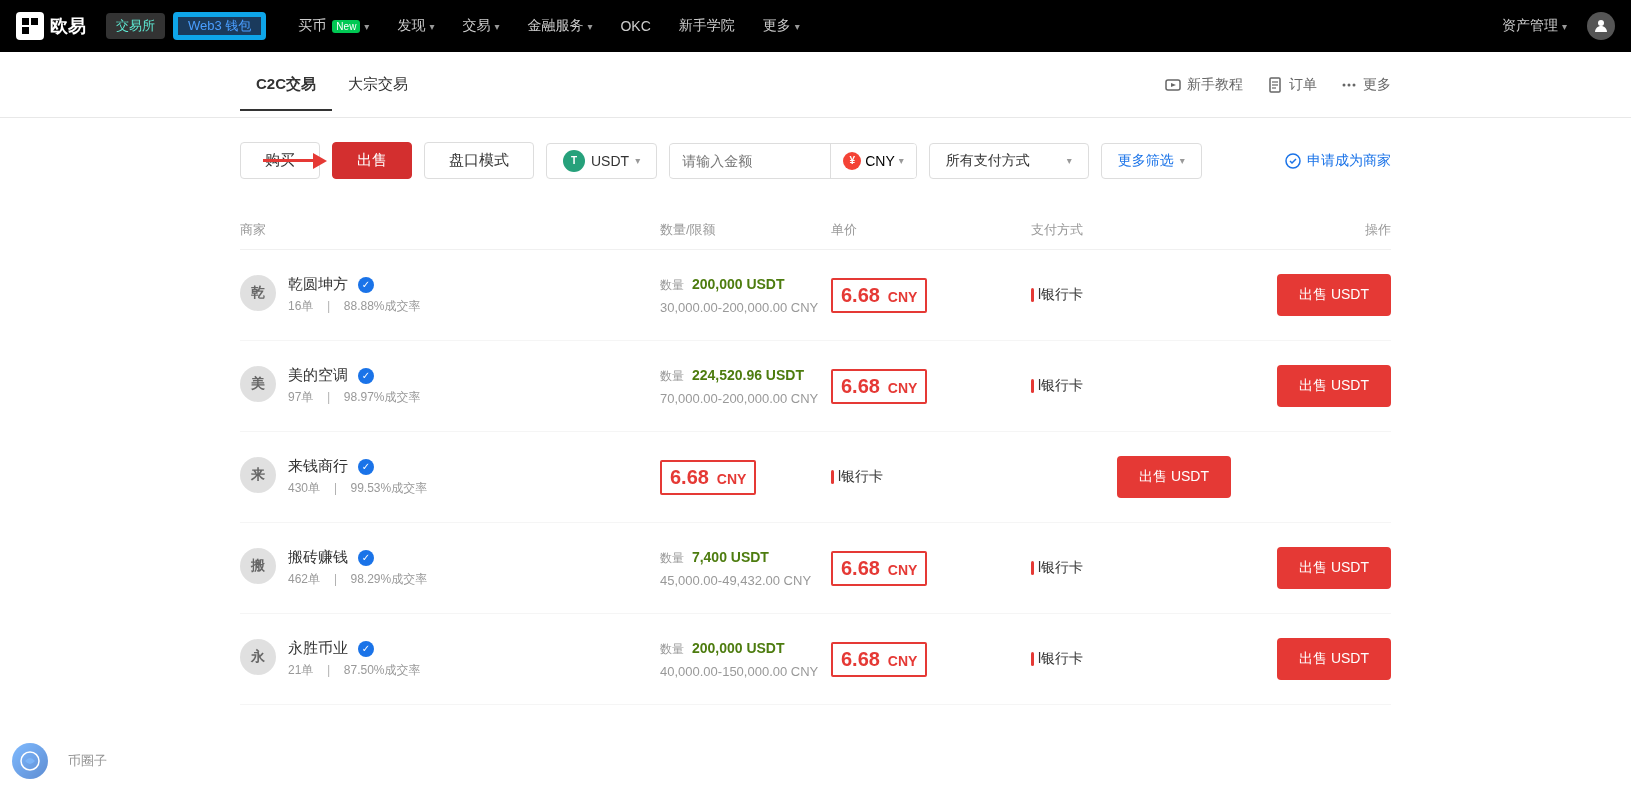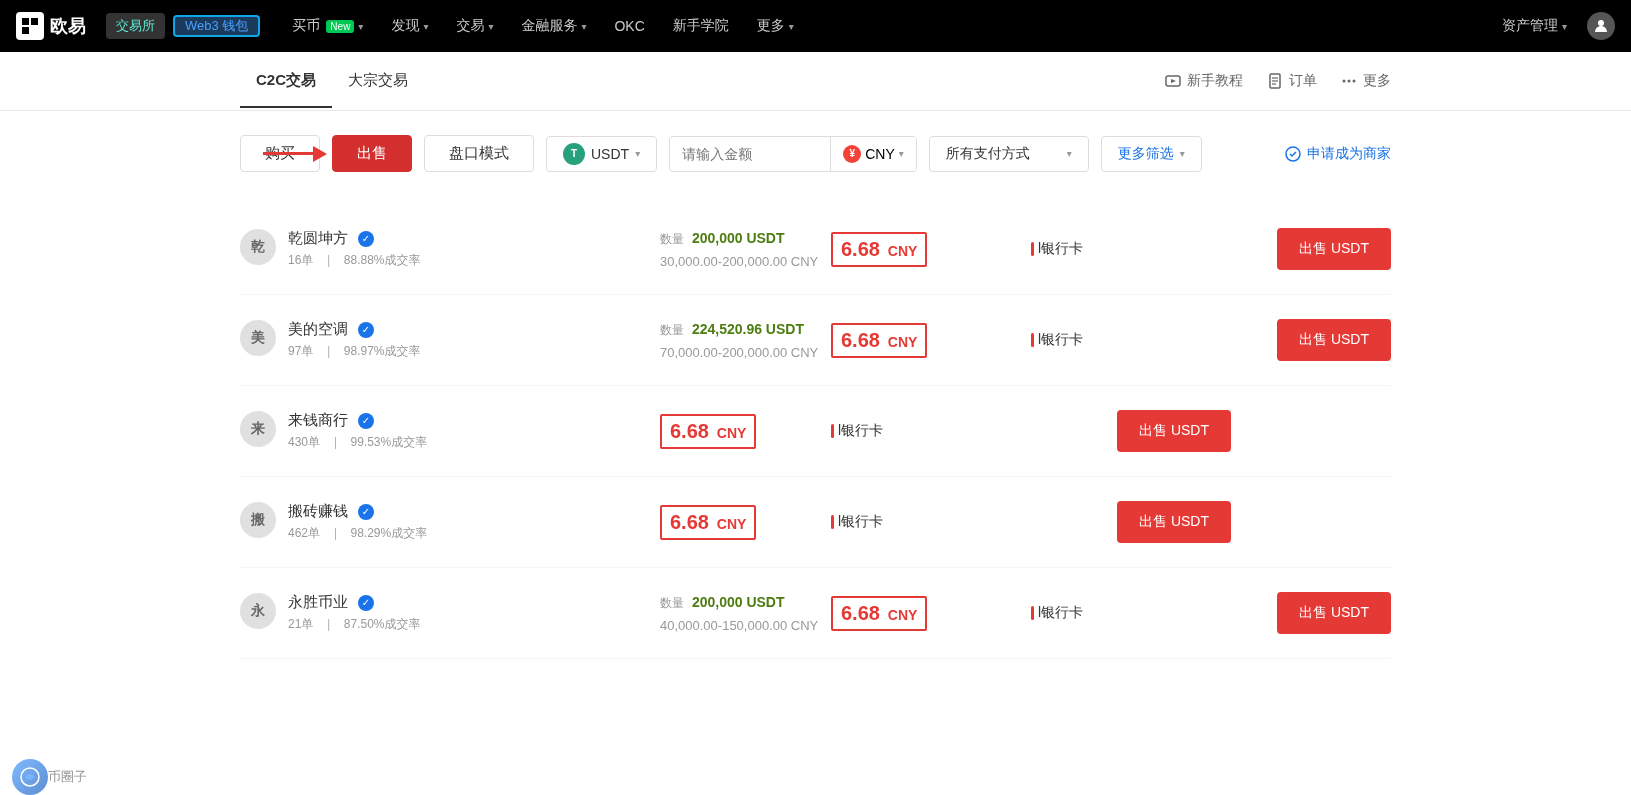--- a/index.html
+++ b/index.html
@@ -18,21 +18,21 @@
       display: flex; align-items: center; gap: 6px; color: #fff; font-size: 18px; font-weight: bold; margin-right: 12px;
     }
     .logo-icon {
       width: 28px; height: 28px; background: #fff; border-radius: 4px; display: flex; align-items: center; justify-content: center; color: #000; font-size: 12px; font-weight: bold;
     }
     .nav-btn {
       background: #1a1a2e; color: #5eead4; border: none; padding: 4px 10px; border-radius: 4px; cursor: pointer; font-size: 13px;
     }
     .nav-btn.active { background: #333; }
     .web3-btn {
-      background: #1a3a5c; color: #4a9eff; border: 2px solid #0ea5e9; padding: 0 10px; border-radius: 4px; cursor: pointer; font-size: 13px;
+      background: #1a3a5c; color: #4a9eff; border: 5px solid #0ea5e9; padding: 0 10px; border-radius: 4px; cursor: pointer; font-size: 13px;
     }
     .nav-menu {
       display: flex; align-items: center; gap: 4px; flex: 1; margin-left: 12px;
     }
     .nav-item {
       color: #ccc; padding: 4px 12px; cursor: pointer; font-size: 14px; display: flex; align-items: center; gap: 4px;
     }
     .new-badge {
       background: #00c853; color: #fff; font-size: 10px; padding: 1px 4px; border-radius: 3px; margin-left: 2px;
     }
@@ -45,21 +45,21 @@
     .user-icon {
       width: 28px; height: 28px; background: #555; border-radius: 50%; display: flex; align-items: center; justify-content: center; color: #fff; font-size: 12px;
     }
 
     
     .sub-nav {
       border-bottom: 1px solid #e8e8e8;
       padding: 17px 240px;
       display: flex;
       align-items: center;
-      height: 59px;
+      height: 66px;
     }
     .sub-nav-item {
       padding: 0 16px; height: 52px; display: flex; align-items: center; cursor: pointer; font-size: 15px; color: #333; border-bottom: 2px solid transparent; margin-bottom: -1px;
     }
     .sub-nav-item.active { border-bottom: 2px solid #333; font-weight: 600; }
     .sub-nav-right {
       margin-left: auto; display: flex; align-items: center; gap: 24px; color: #666; font-size: 14px;
     }
     .sub-nav-right-item { display: flex; align-items: center; gap: 6px; cursor: pointer; }
 
@@ -155,21 +155,21 @@
     }
 
     
     .sell-btn {
       background: #e53935; color: #fff; border: none; padding: 10px 20px; border-radius: 4px; cursor: pointer; font-size: 14px; font-weight: 500;
       border: 2px solid #e53935;
     }
 
     
     .watermark {
-      position: fixed; bottom: 0; left: 12px; opacity: 0.7; display: flex; align-items: center; gap: 0;
+      position: fixed; bottom: 16px; left: 12px; opacity: 0.7; display: flex; align-items: center; gap: 20px;
     }
     .watermark-icon {
       width: 36px; height: 36px; background: linear-gradient(135deg, #4a9eff, #1a5cbf); border-radius: 50%; display: flex; align-items: center; justify-content: center; color: #fff; font-size: 14px;
     }
     .watermark-text { color: #666; font-size: 13px; }
 
     .chevron { font-size: 10px; color: #999; }
   </style>
 </head>
 <body>
@@ -309,20 +309,27 @@
 
     <div class="become-merchant">
       <svg width="16" height="16" viewBox="0 0 16 16" fill="none">
         <circle cx="8" cy="8" r="7" stroke="#1a73e8" stroke-width="1.5"></circle>
         <polyline points="5,8 7,10 11,6" stroke="#1a73e8" stroke-width="1.5" fill="none"></polyline>
       </svg>
       <span>申请成为商家</span>
     </div>
   </div>
 
+  <div class="table-header">
+    <div>商家</div>
+    <div>数量/限额</div>
+    <div>单价</div>
+    <div>支付方式</div>
+    <div style="text-align:right;">操作</div>
+  </div>
 
   <div id="table-body">
       <div class="table-row">
     <div class="merchant-info">
       <div class="merchant-avatar">乾</div>
       <div>
         <div class="merchant-name">
           <span>乾圆坤方</span>
           <div class="verified-icon">✓</div>
         </div>
@@ -417,20 +424,27 @@
         <div class="merchant-name">
           <span>搬砖赚钱</span>
           <div class="verified-icon">✓</div>
         </div>
         <div class="merchant-stats">
           <span>462单</span>
           <span class="stat-sep">｜</span>
           <span>98.29%成交率</span>
         </div>
       </div>
+    </div>
+    <div class="amount-info">
+      <div>
+        <span class="amount-label">数量</span>
+        <span class="amount-val">7,400 USDT</span>
+      </div>
+      <div class="amount-range">45,000.00-49,432.00 CNY</div>
     </div>
     <div class="price-cell">
       <span class="price-val">6.68<span class="price-currency"> CNY</span></span>
     </div>
     <div class="payment-cell">
       <span class="payment-icon"></span>
       <span>l银行卡</span>
     </div>
     <div style="text-align:right;">
       <button class="sell-btn">出售 USDT</button>

